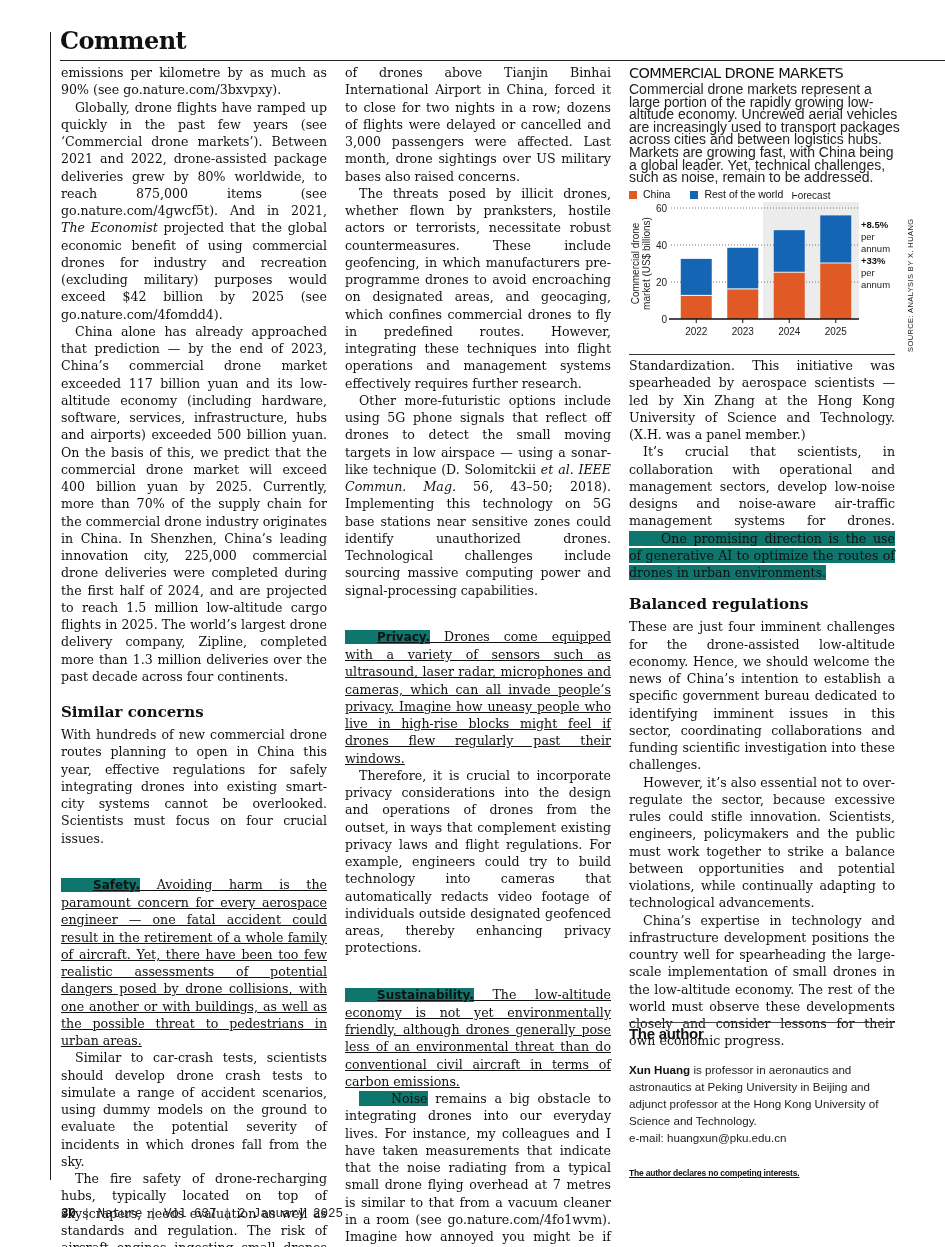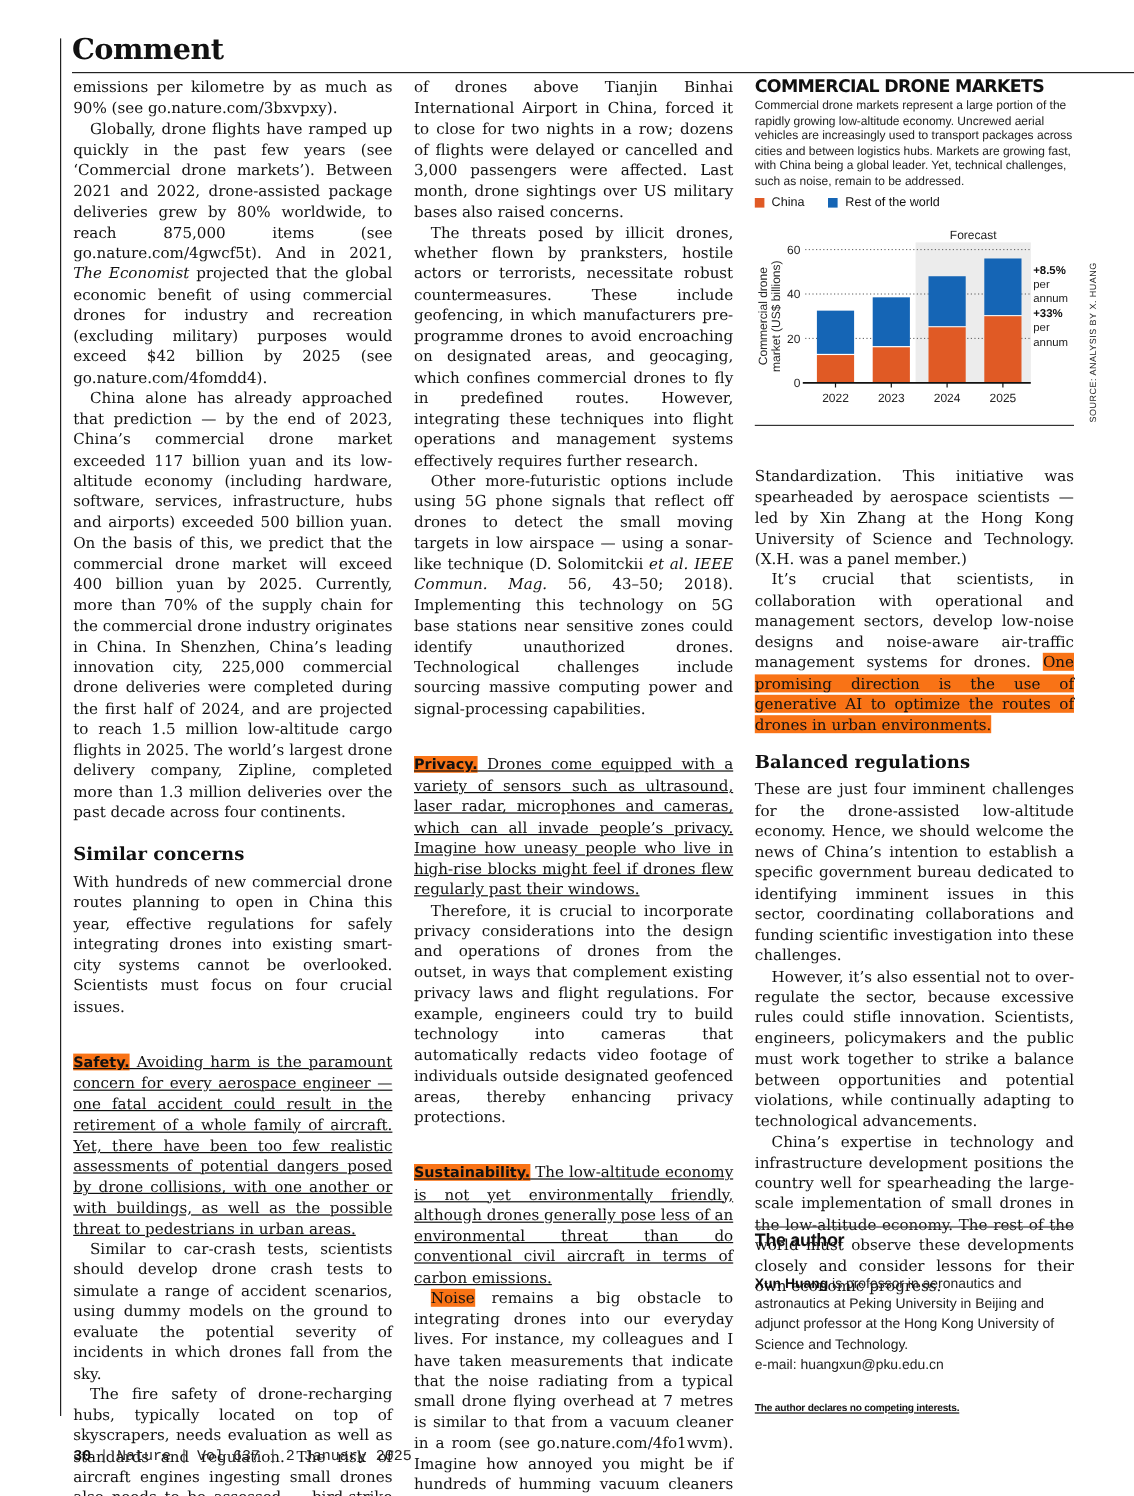--- a/index.html
+++ b/index.html
@@ -6,28 +6,28 @@
     body { width: 945px; height: 1247px; position: relative; overflow: hidden;
       font-family: "DejaVu Serif", "Liberation Serif", serif; color: #111; }
     .leftrule { position: absolute; left: 50px; top: 32px; width: 1px; height: 1148px; background: #222; }
     .section-title { position: absolute; left: 60px; top: 26px; font-family: "DejaVu Serif", serif; font-weight: bold; font-size: 24px; letter-spacing: -0.5px; }
     .toprule { position: absolute; left: 60px; top: 60px; width: 885px; height: 1px; background: #222; }
     .col { position: absolute; font-size: 12.6px; line-height: 17.25px; text-align: justify; }
     .col p { margin: 0; text-indent: 14px; hyphens: manual; }
     .col p.noind { text-indent: 0; }
     .col p.gap { margin-top: 29px; text-decoration: underline; }
     .col h3 { margin: 12px 0 4px 0; font-size: 15px; font-weight: bold; line-height: 20px; }
-    .hl { background: #f97316; }
+    .hl { background: #0f766e; padding-left: 32px; }
     .lead { font-weight: bold; font-family: "DejaVu Sans", sans-serif; font-size: 12px; }
     .c1 { left: 61px; top: 64px; width: 266px; }
     .c2 { left: 345px; top: 64px; width: 266px; }
-    .c3 { left: 629px; top: 357px; width: 266px; margin-top: 31px; }
+    .c3 { left: 629px; top: 357px; width: 266px; }
     .panel { position: absolute; left: 629px; top: 64px; width: 316px; height: 290px; font-family: "Liberation Sans", sans-serif; }
-    .panel-title { font-family: "DejaVu Sans", sans-serif; font-weight: bold; font-size: 14.5px; letter-spacing: -0.6px; line-height: 18px; }
-    .panel-desc { font-size: 10px; line-height: 12.6px; color: #222; width: 275px; margin-top: 1px; }
+    .panel-title { font-family: "DejaVu Sans", sans-serif; font-weight: normal; font-size: 14.5px; letter-spacing: -0.6px; line-height: 18px; }
+    .panel-desc { font-size: 14px; line-height: 12.6px; color: #222; width: 275px; margin-top: 1px; }
     .legend { margin-top: 4px; font-size: 10.5px; display: flex; gap: 20px; }
     .legend .sw { display: inline-block; width: 8px; height: 8px; margin-right: 6px; vertical-align: -1px; }
     .chart { position: absolute; left: 0; top: 128px; width: 316px; height: 162px; }
     .bottomrule { position: absolute; left: 629px; top: 354px; width: 266px; height: 1px; background: #333; }
     .source { position: absolute; left: 906px; top: 352px; transform-origin: 0 0; transform: rotate(-90deg); font-family: "Liberation Sans", sans-serif; font-size: 7.5px; letter-spacing: 0.4px; color: #222; white-space: nowrap; }
     .author-rule { position: absolute; left: 629px; top: 1022px; width: 266px; height: 1px; background: #444; }
     .author-title { position: absolute; left: 629px; top: 1025px; font-family: "Liberation Sans", sans-serif; font-weight: bold; font-size: 15px; letter-spacing: -0.3px; }
     .author-bio { position: absolute; left: 629px; top: 1061px; width: 270px; font-family: "Liberation Sans", sans-serif; font-size: 11.6px; line-height: 17px; color: #222; }
     .author-bio b { color: #111; }
     .coi { position: absolute; left: 629px; top: 1168px; font-family: "Liberation Sans", sans-serif; font-weight: bold; font-size: 8.5px; letter-spacing: -0.2px; text-decoration: underline; }

